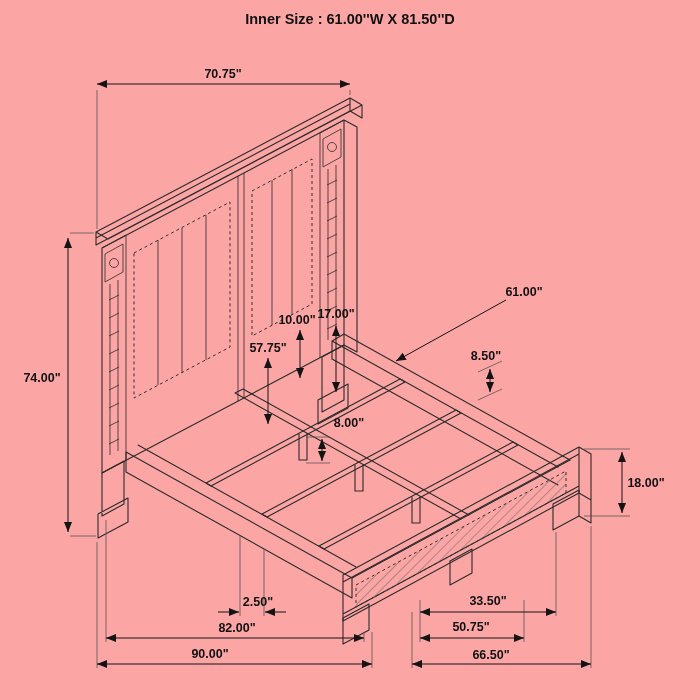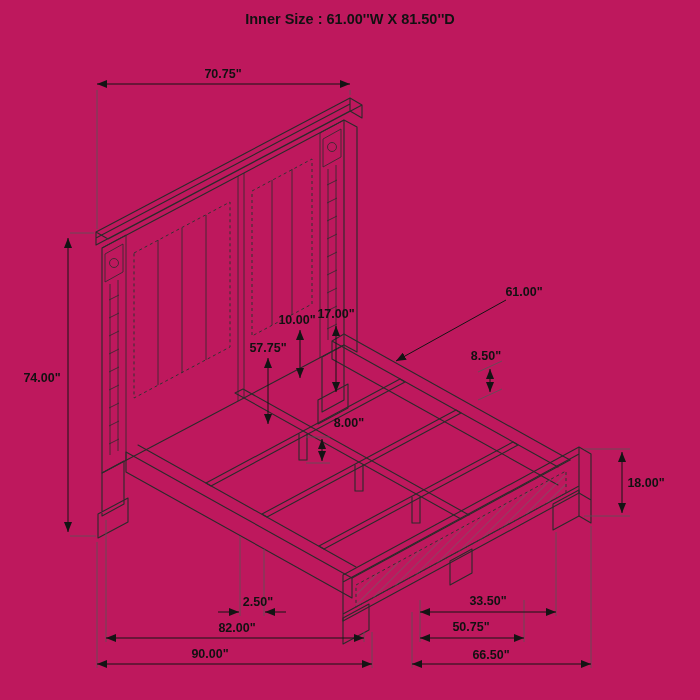--- a/index.html
+++ b/index.html
@@ -1,16 +1,16 @@
 <!DOCTYPE html>
 <html><head>
 <meta charset="utf-8">
 <style>
   html,body{margin:0;padding:0;background:#fff;}
-  #canvas{position:relative;width:700px;height:700px;background:#be185d;overflow:hidden;}
+  #canvas{position:relative;width:700px;height:700px;background:#fca5a5;overflow:hidden;}
   svg{position:absolute;left:0;top:0;}
   .ln{stroke:#2b2b2b;stroke-width:1.1;fill:none;stroke-linecap:round;stroke-linejoin:round;}
   .thin{stroke:#2b2b2b;stroke-width:0.8;fill:none;}
   .dash{stroke:#333;stroke-width:1;fill:none;stroke-dasharray:3 3;}
   .ext{stroke:#555;stroke-width:0.8;fill:none;}
   .dim{stroke:#141414;stroke-width:1;fill:none;}
   text{font-family:"Liberation Sans","DejaVu Sans",sans-serif;fill:#111;}
   .lbl{font-size:12.5px;font-weight:700;text-anchor:middle;}
   .title{font-size:14.5px;font-weight:700;text-anchor:middle;}
 </style>

